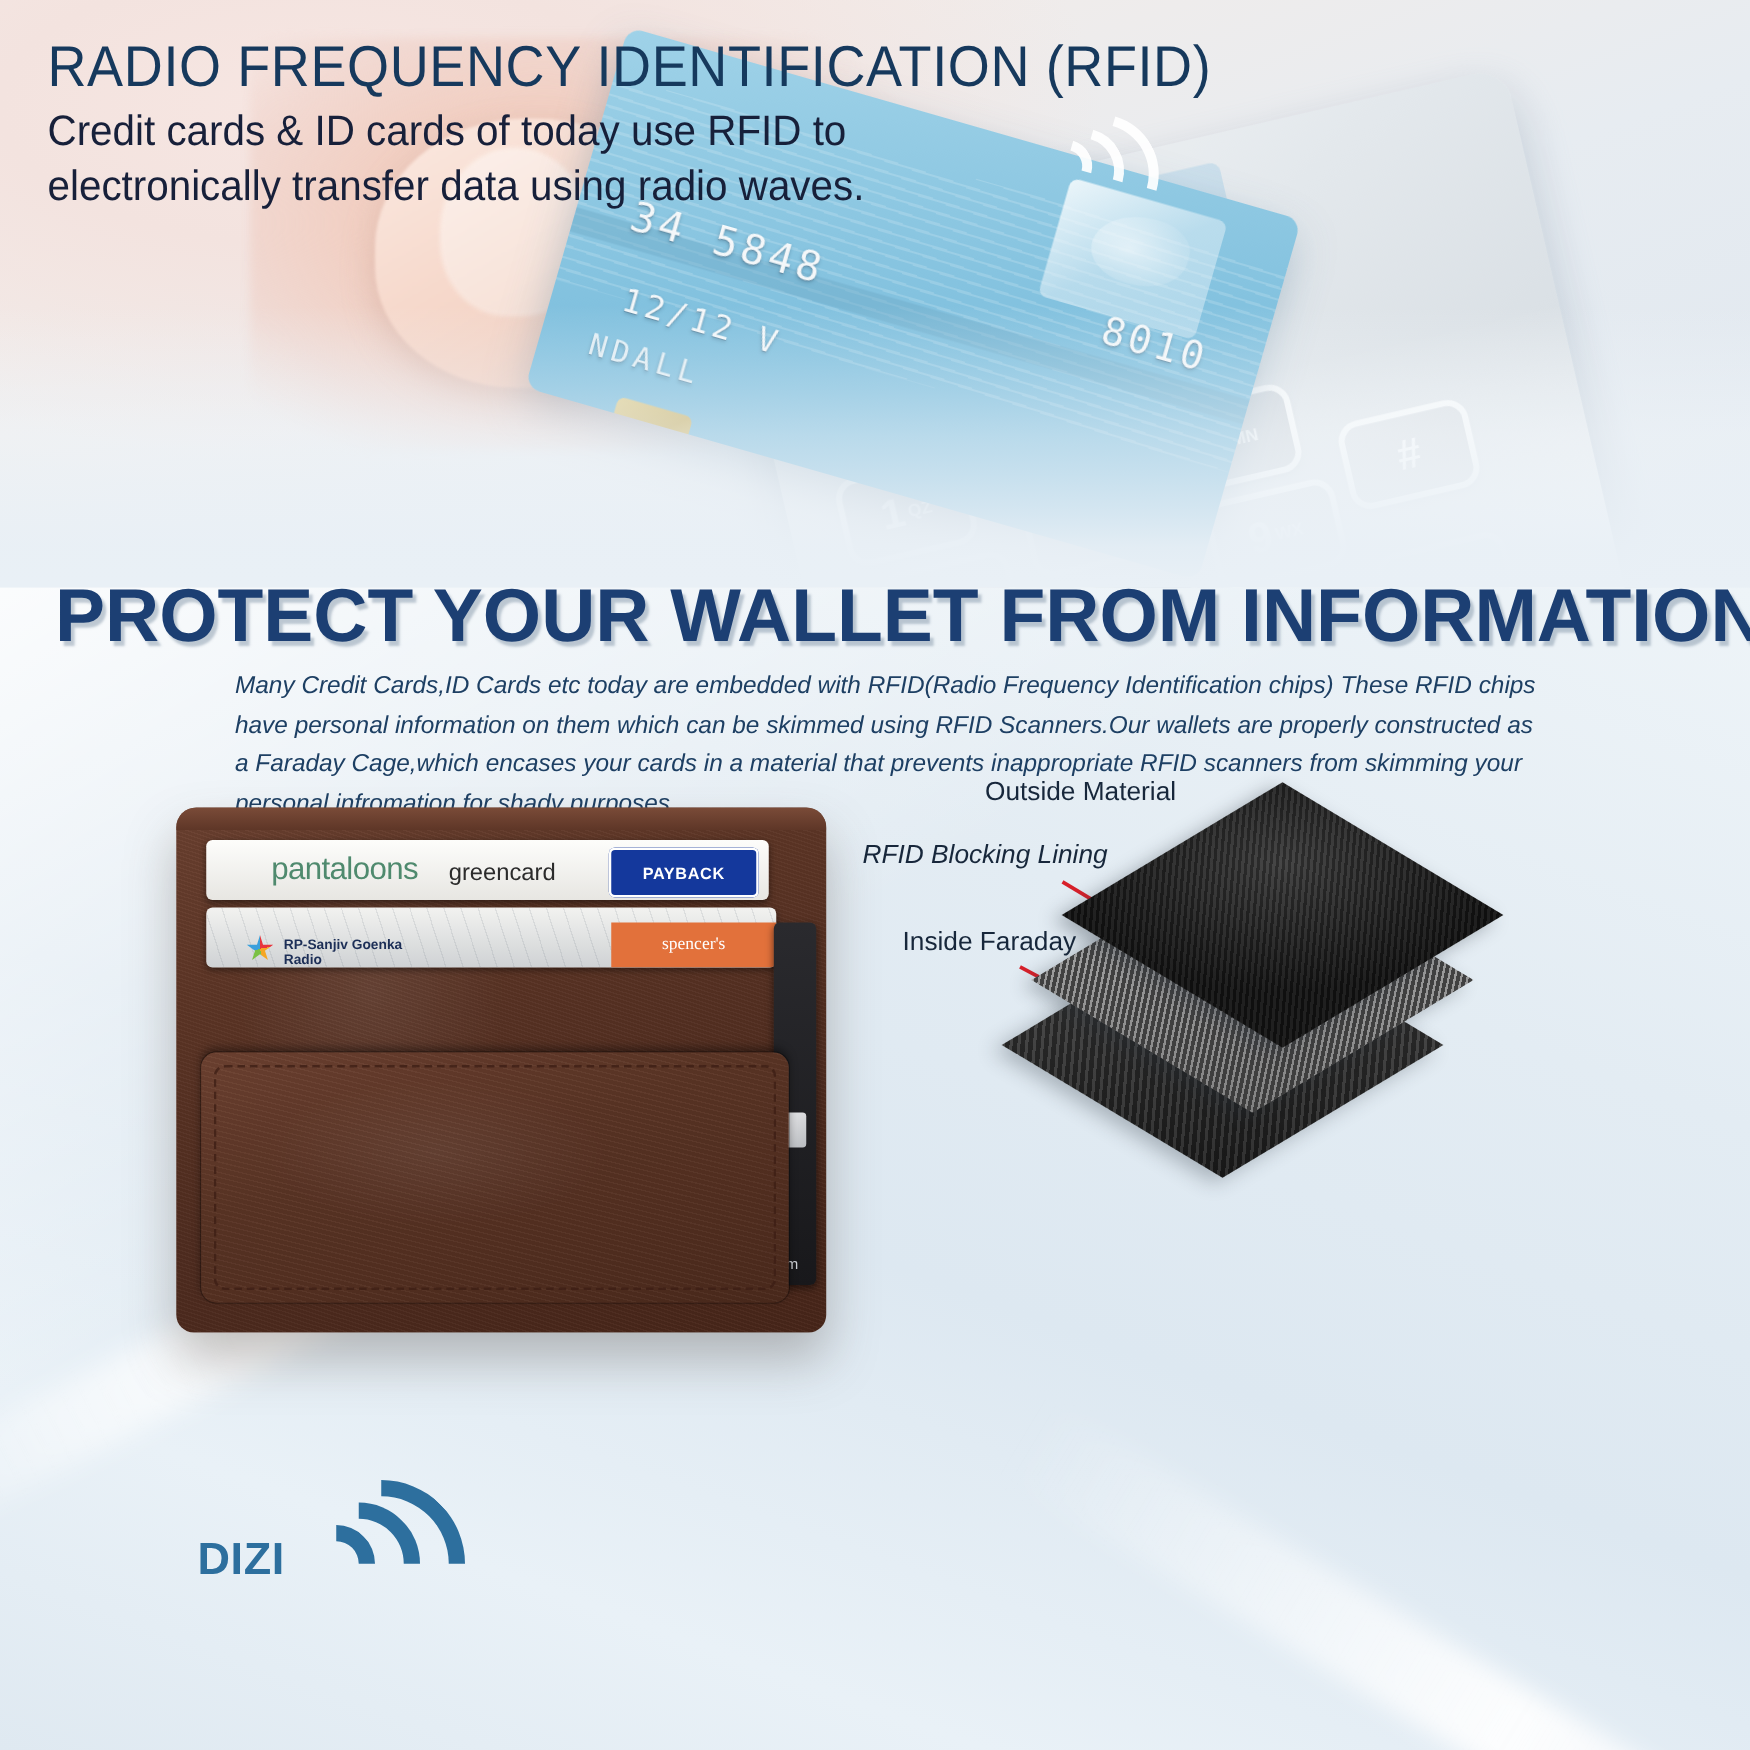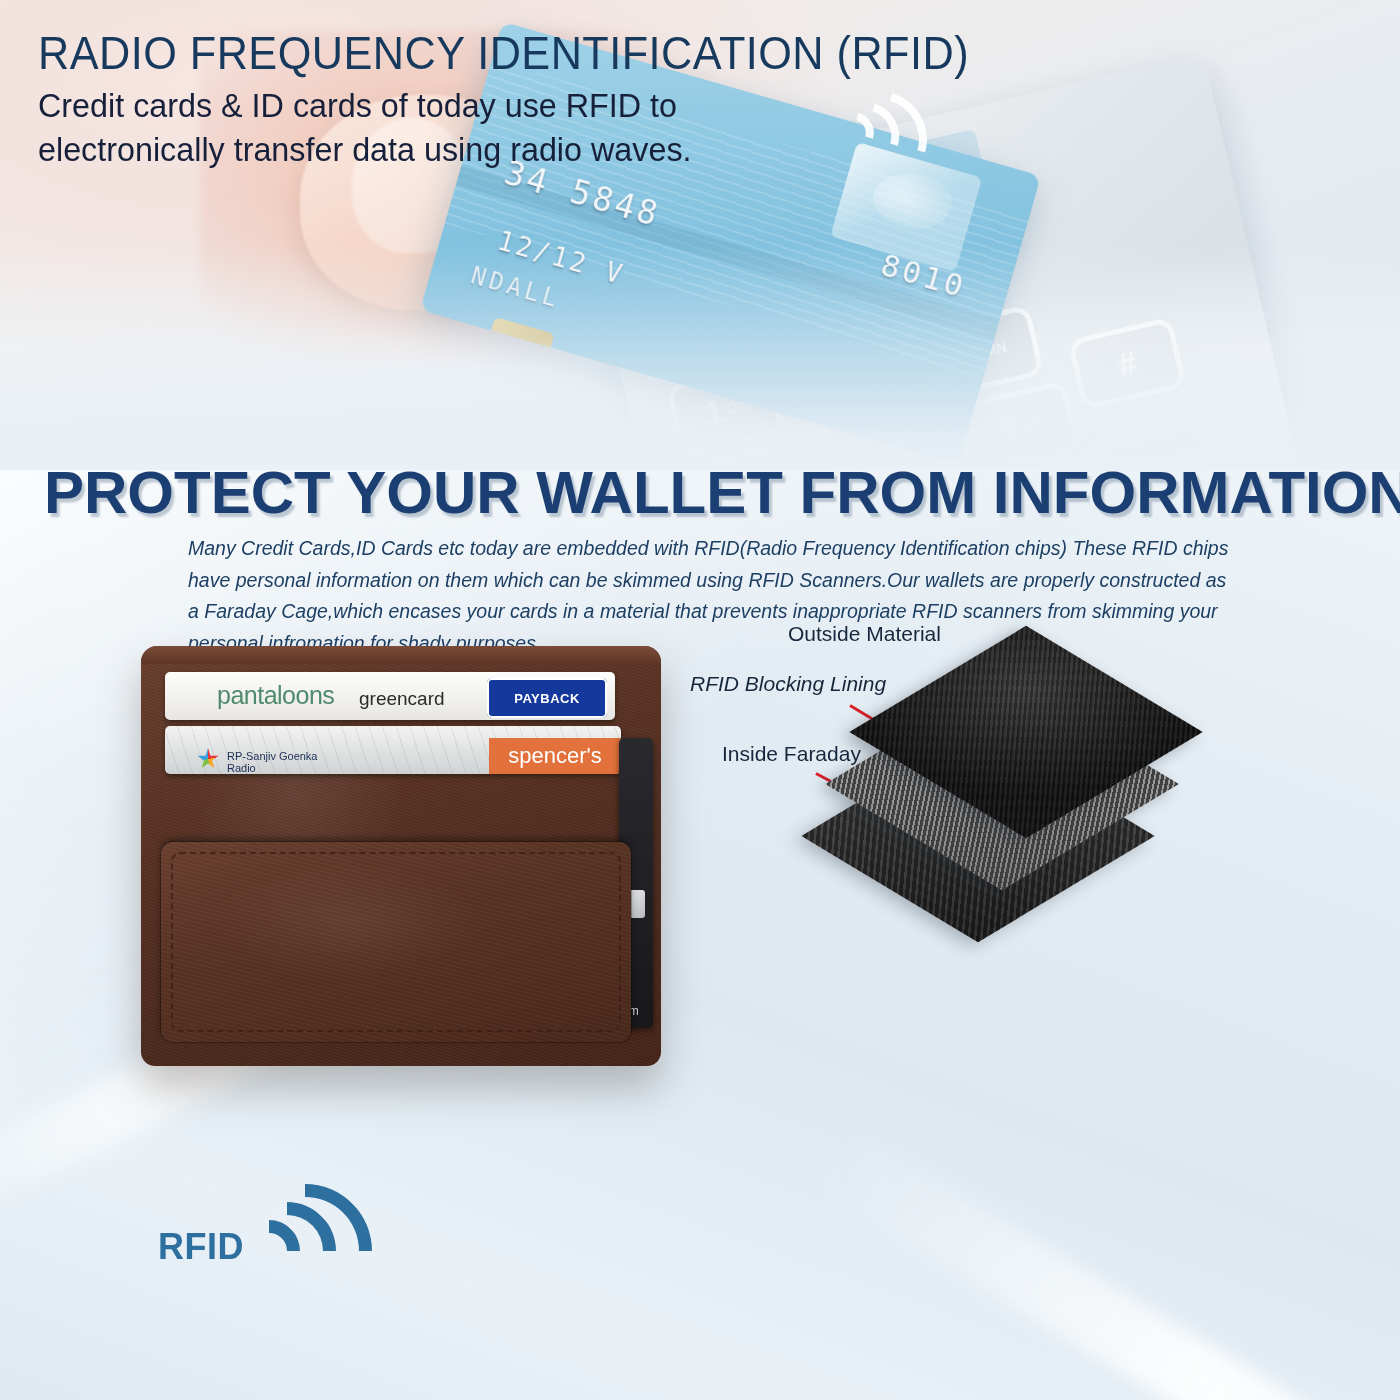--- a/index.html
+++ b/index.html
@@ -156,24 +156,24 @@
   .c1 .logoB{position:absolute;left:194px;top:16px;font-size:19px;color:#2b2b2b;}
   .payback{position:absolute;right:8px;top:6px;width:120px;height:40px;border-radius:5px;
     background:#14389c;color:#fff;display:flex;align-items:center;justify-content:center;
     font-size:13px;font-weight:700;letter-spacing:.5px;
     box-shadow:0 0 0 2px #fff inset;}
   .c2 .rays{position:absolute;inset:0;opacity:.35;
     background:repeating-linear-gradient(72deg, rgba(120,130,140,.45) 0 1px, rgba(255,255,255,0) 1px 13px);}
   .c2 .star{position:absolute;left:32px;top:22px;width:22px;height:22px;
     background:conic-gradient(#e8343c 0 22%, #f5a623 22% 46%, #7ac143 46% 70%, #3aa0dc 70% 100%);
     clip-path:polygon(50% 0%,61% 35%,98% 35%,68% 57%,79% 91%,50% 70%,21% 91%,32% 57%,2% 35%,39% 35%);}
-  .c2 .rp{position:absolute;left:62px;top:24px;font-size:11px;font-weight:400;color:#1d2f57;line-height:1.1;}
+  .c2 .rp{position:absolute;left:62px;top:24px;font-size:11px;font-weight:700;color:#1d2f57;line-height:1.1;}
   .spencer{position:absolute;right:0px;top:12px;width:132px;height:36px;background:#e2713b;
-    color:#fff;font-size:22px;display:flex;align-items:center;justify-content:center;
-    font-family:Liberation Sans, sans-serif;}
+    color:#fff;font-size:14px;display:flex;align-items:center;justify-content:center;
+    font-family:Liberation Serif, serif;}
   .dizi{position:absolute;right:16px;top:10px;display:flex;align-items:center;gap:6px;}
   .dizi .mark{width:26px;height:30px;background:#d6302c;
     clip-path:polygon(0 0, 72% 16%, 36% 46%, 100% 58%, 12% 100%, 44% 52%, 0 42%);}
   .dizi .txt{font-size:24px;font-weight:700;color:#e0732f;letter-spacing:.5px;}
   .frontpocket{position:absolute;left:20px;top:196px;width:470px;height:200px;
     border-radius:12px;background:linear-gradient(165deg,#6d4231 0%,#5a3425 40%,#4b2a1d 100%);
     box-shadow:0 -3px 7px rgba(0,0,0,.4), 0 0 0 1px rgba(0,0,0,.25);}
   .fp-tex{position:absolute;inset:0;opacity:.5;border-radius:12px;
     background:repeating-linear-gradient(14deg, rgba(255,255,255,.06) 0 1px, rgba(0,0,0,.07) 1px 4px),
       radial-gradient(closest-side at 40% 40%, rgba(255,255,255,.13), rgba(0,0,0,0) 72%);}
@@ -329,16 +329,16 @@
       <div class="fp-stitch"></div>
     </div>
   </div>
 
   <div class="rfidlogo">
     <div class="rf-arcs">
         <i></i>
         <i></i>
         <i></i>
       </div>
-    <div class="rf-t1">RFID</div>
+    <div class="rf-t1">DIZI</div>
   </div>
 
 </div>
 
 </body></html>

